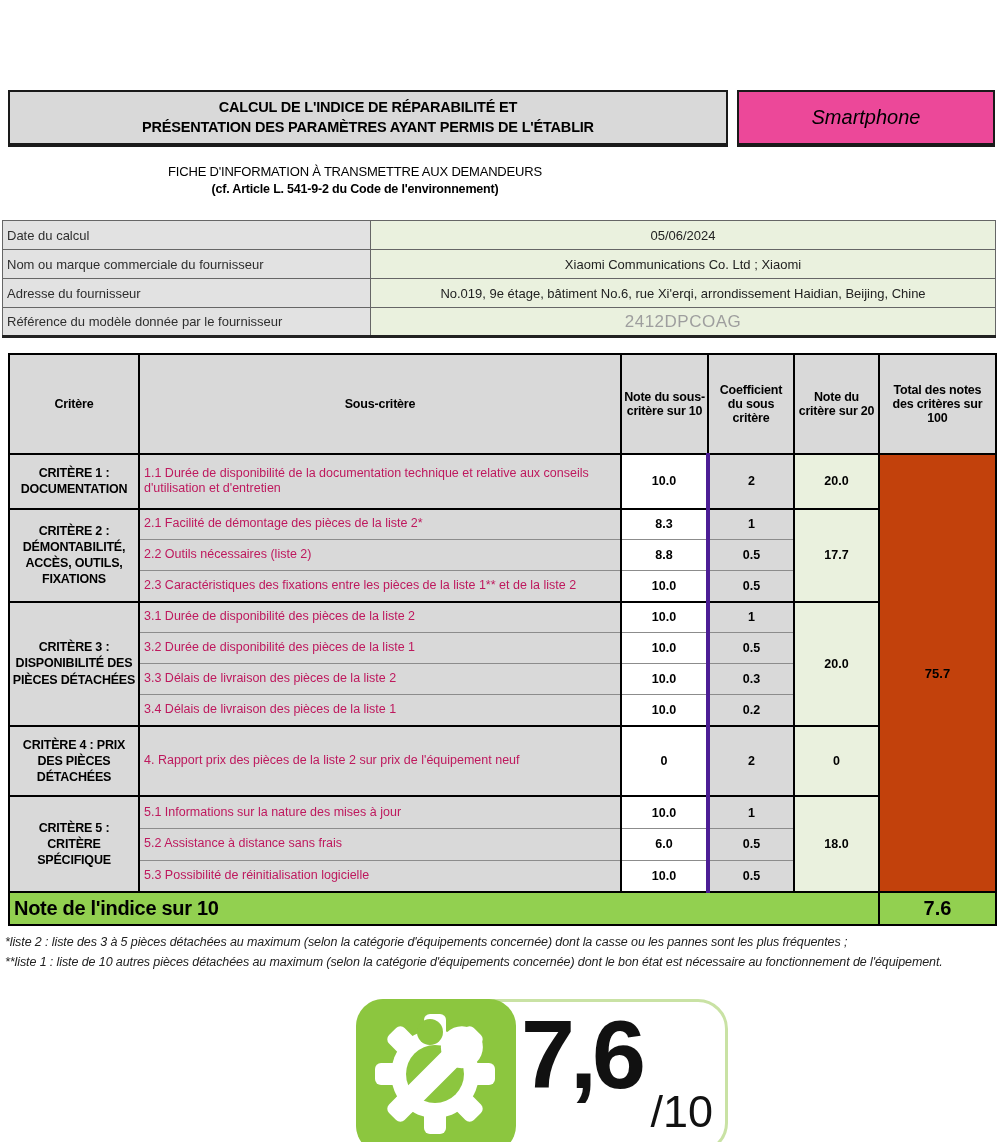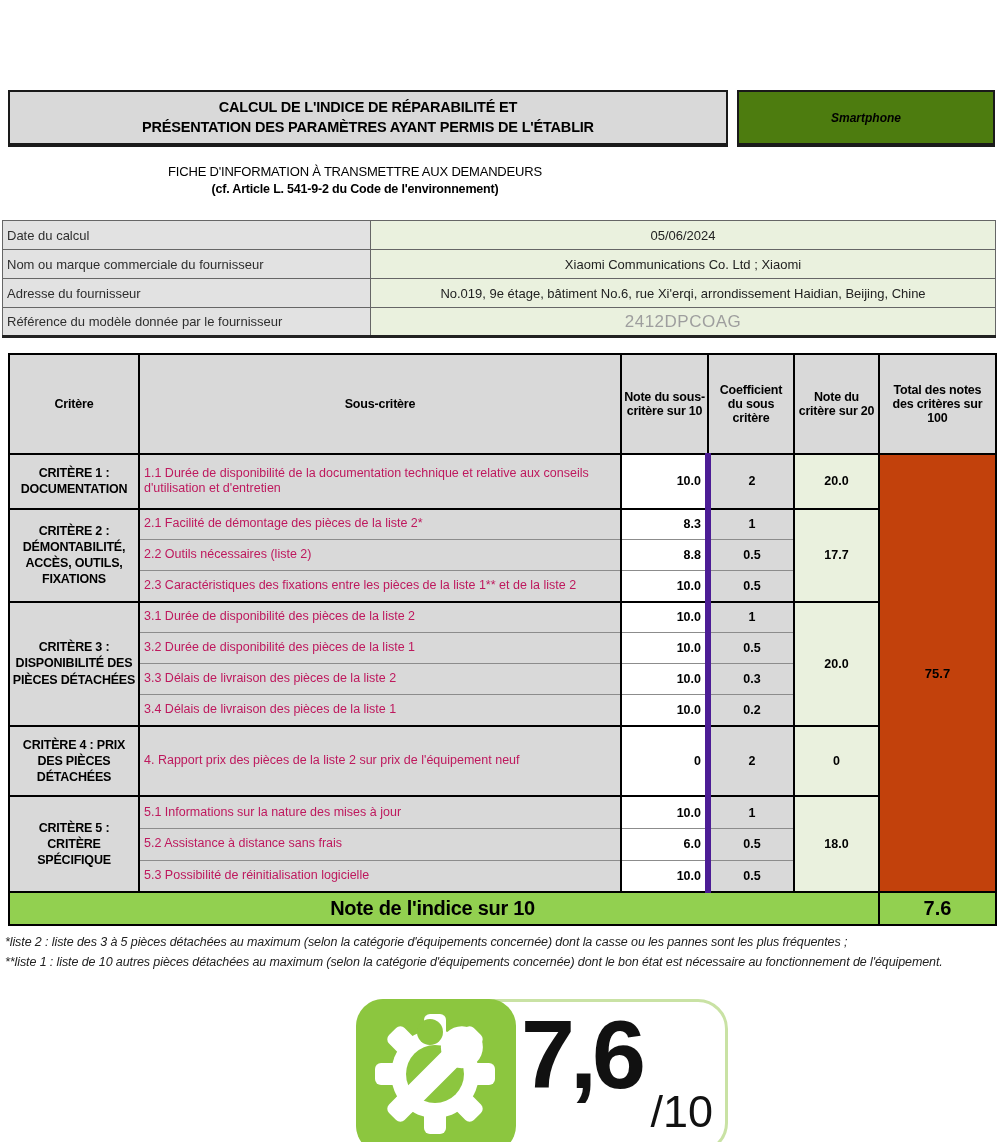--- a/index.html
+++ b/index.html
@@ -13,24 +13,24 @@
 
   
   .titlebar { display:flex; margin:90px 5px 0 8px; gap:9px; height:57px; }
   .titlebar .main-title {
     width:720px; background:#d9d9d9;
     border:2px solid #1a1a1a; border-bottom:4px solid #1a1a1a;
     display:flex; flex-direction:column; justify-content:center; text-align:center;
     font-weight:bold; font-size:14.5px; line-height:1.35; letter-spacing:-0.2px;
   }
   .titlebar .category-box {
-    flex:1; background:#4d7c0f;
+    flex:1; background:#ec4899;
     border:2px solid #1a1a1a; border-bottom:4px solid #1a1a1a;
     display:flex; align-items:center; justify-content:center;
-    font-weight:bold; font-style:italic; font-size:12px;
+    font-weight:normal; font-style:italic; font-size:20px;
   }
 
   
   .subtitle { width:710px; margin-top:17px; text-align:center; }
   .subtitle .l1 { font-weight:normal; font-size:13px; letter-spacing:-0.2px; }
   .subtitle .l2 { font-weight:bold; font-size:12.5px; margin-top:3px; letter-spacing:-0.2px; }
 
   
   table { border-collapse:collapse; }
   .info-table { margin:24px 0 0 2px; width:994px; border:1px solid #555; border-bottom:3px solid #222; }
@@ -46,30 +46,30 @@
     background:#d9d9d9; font-size:12.5px; font-weight:bold;
     height:100px; text-align:center; padding:2px 2px; letter-spacing:-0.2px;
     border-bottom:2px solid #000; border-right:2px solid #000;
   }
   .main-table td { font-size:12.5px; padding:2px 4px; }
   td.crit {
     background:#d9d9d9; font-weight:bold; text-align:center;
     border-right:2px solid #000; letter-spacing:-0.2px; line-height:1.3; padding:10px 1px;
   }
   td.sub { background:#d9d9d9; color:#be185d; border-right:2px solid #000; line-height:1.25; }
-  td.score { background:#fff; font-weight:bold; text-align:right; border-right:6px solid #4c1d95; }
+  td.score { background:#fff; font-weight:bold; text-align:center; border-right:4px solid #4c1d95; }
   td.coef { background:#d9d9d9; font-weight:bold; text-align:center; border-right:2px solid #000; }
   td.note20 { background:#eaf1de; font-weight:bold; text-align:center; border-right:2px solid #000; }
   td.total { background:#c2410c; font-weight:bold; text-align:center; font-size:13px; }
   tr.group-start > td { border-top:2px solid #000; }
   tr.r43 { height:43px; } tr.r31 { height:31px; } tr.r44 { height:44px; } tr.r32 { height:32px; }
   tr.final-row { height:33px; }
   tr.final-row td { background:#92d050; border-top:2px solid #000; }
   td.final-label {
-    text-align:center; font-weight:bold; font-size:20px; padding-right:27px;
+    text-align:left; font-weight:bold; font-size:20px; padding-right:27px;
     border-right:2px solid #000; letter-spacing:-0.3px;
   }
   td.final-score { text-align:center; font-weight:bold; font-size:20px; }
 
   
   .footnotes { margin:7px 0 0 5px; width:990px; font-style:italic; font-size:12.5px; color:#222; line-height:1.55; letter-spacing:-0.1px; }
 
   
   .badge-wrap { width:320px; margin:27px auto 0 336px; }
   .badge {

